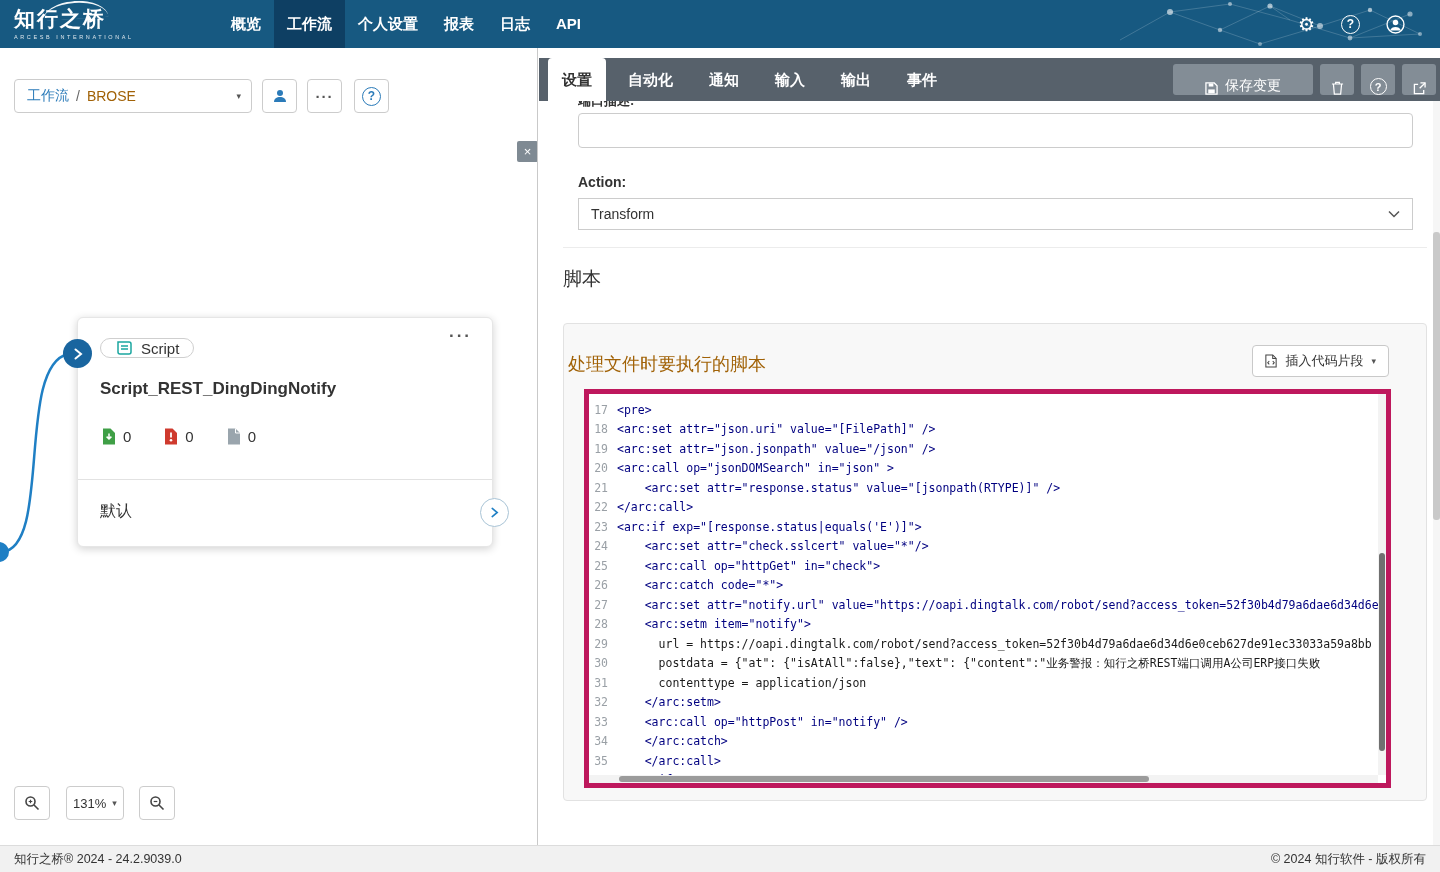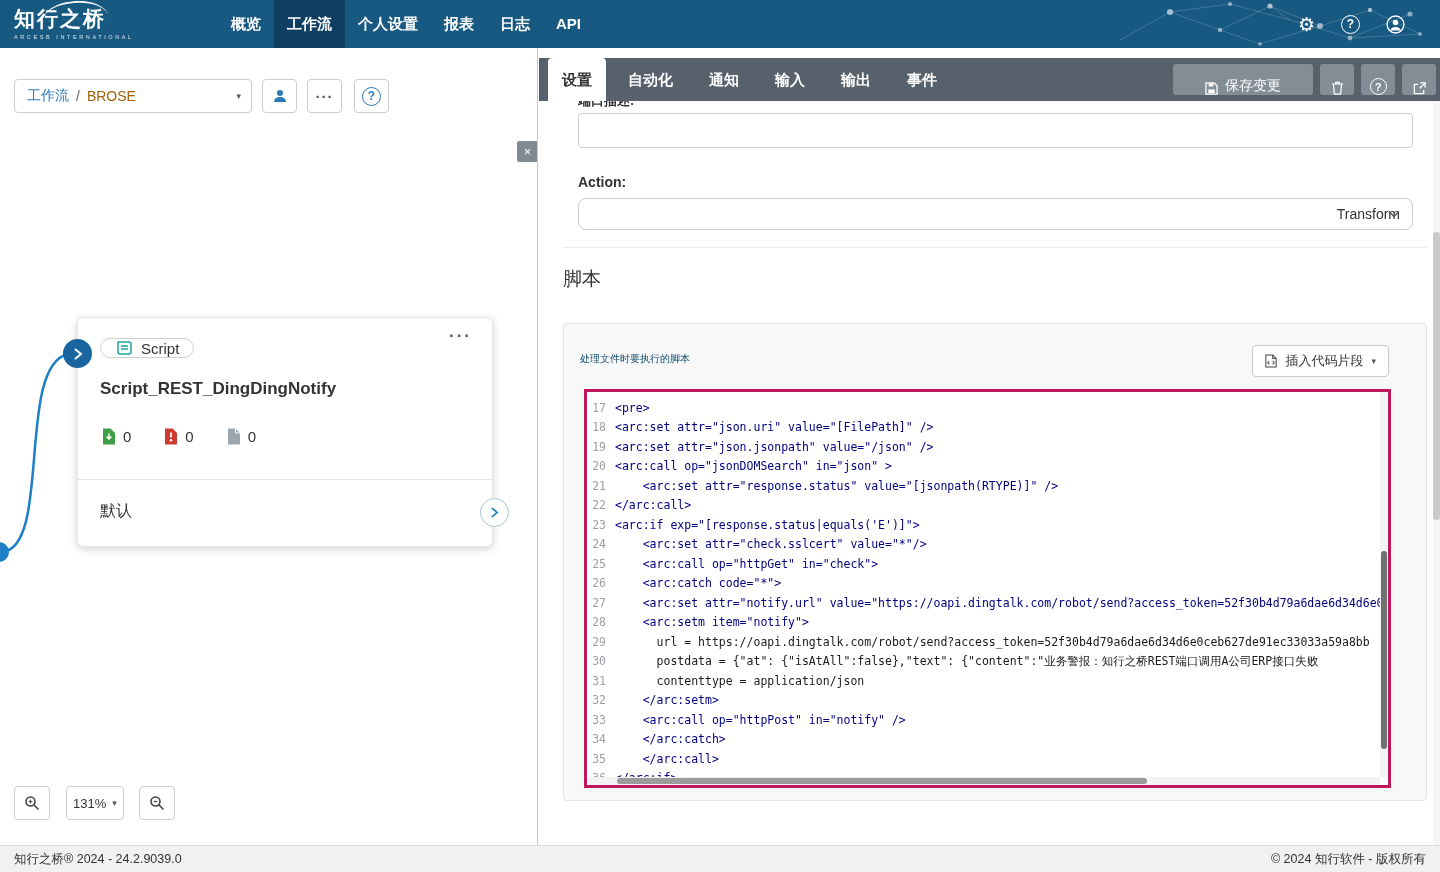--- a/index.html
+++ b/index.html
@@ -59,29 +59,29 @@
   .tab.active{background:#fff;color:#333;border-radius:4px 4px 0 0;}
   .tab-actions{position:absolute;right:4px;top:16px;display:flex;gap:7px;z-index:2;}
   .action-btn{height:31px;background:#838d96;border:none;border-radius:3px;color:#fff;display:flex;align-items:flex-end;justify-content:center;cursor:pointer;}
   .save-btn{width:140px;gap:7px;font-size:14px;}
   .icon-btn{width:34px;}
   .help-circle-sm{width:17px;height:17px;border:1.4px solid #fff;border-radius:50%;font-size:11px;font-weight:bold;display:flex;align-items:center;justify-content:center;}
   .clip-label{position:absolute;left:39px;top:53px;height:8px;overflow:hidden;}
   .clip-label span{display:block;margin-top:-9px;font-size:13px;font-weight:bold;color:#333;font-family:Liberation Serif, serif;}
   .desc-input{position:absolute;left:39px;top:65px;width:835px;height:35px;border:1px solid #ccc;border-radius:4px;padding:0 12px;font-size:14px;font-family:"Liberation Sans",sans-serif;}
   .action-label{position:absolute;left:39px;top:126px;font-size:14px;font-weight:bold;color:#333;}
-  .select{position:absolute;left:39px;top:150px;width:835px;height:32px;border:1px solid #ccc;border-radius:8px;display:flex;align-items:center;padding:0 12px;font-size:14px;color:#333;background:#fff;cursor:pointer;justify-content:flex-end;}
+  .select{position:absolute;left:39px;top:150px;width:835px;height:32px;border:1px solid #ccc;border-radius:0;display:flex;align-items:center;padding:0 12px;font-size:14px;color:#333;background:#fff;cursor:pointer;}
   .select .chev{position:absolute;right:12px;top:11px;}
   .content-divider{position:absolute;left:24px;width:864px;top:199px;border-top:1px solid #ececec;}
   .section-title{position:absolute;left:24px;top:218px;font-size:19px;color:#333;}
   .script-panel{position:absolute;left:24px;top:275px;width:864px;height:478px;background:#f8f8f8;border:1px solid #e2e2e2;border-radius:4px;}
-  .sp-label{position:absolute;left:16px;top:28px;font-size:10px;color:#0c4a6e;}
+  .sp-label{position:absolute;left:4px;top:28px;font-size:18px;color:#a16207;}
   .insert-btn{position:absolute;right:37px;top:21px;height:32px;padding:0 12px;background:#fff;border:1px solid #c9c9c9;border-radius:4px;display:flex;align-items:center;gap:8px;font-size:13px;color:#333;cursor:pointer;}
   .insert-btn .caret{font-size:9px;color:#555;}
-  .editor{position:absolute;left:20px;top:65px;width:807px;height:399px;background:#fff;border:3px solid #be185d;overflow:hidden;}
+  .editor{position:absolute;left:20px;top:65px;width:807px;height:399px;background:#fff;border:5px solid #be185d;overflow:hidden;}
   .code-scroll{position:absolute;left:0;top:0;right:8px;bottom:8px;overflow:hidden;}
   .code-lines{margin-top:-13px;font-family:"DejaVu Sans Mono",monospace;font-size:11.5px;line-height:19.5px;}
   .code-row{display:flex;white-space:pre;}
   .ln{width:28px;flex:none;text-align:right;padding-right:9px;color:#9aa0a6;}
   .code-text{flex:none;}
   .code-text.xml{color:#000080;}
   .code-text.plain{color:#1a1a1a;}
   .v-track{position:absolute;right:0;top:0;bottom:8px;width:8px;background:#f3f3f3;}
   .v-thumb{position:absolute;right:1px;top:159px;width:6px;height:198px;background:#707070;border-radius:3px;cursor:pointer;}
   .h-track{position:absolute;left:0;right:8px;bottom:0;height:8px;background:#f3f3f3;}

